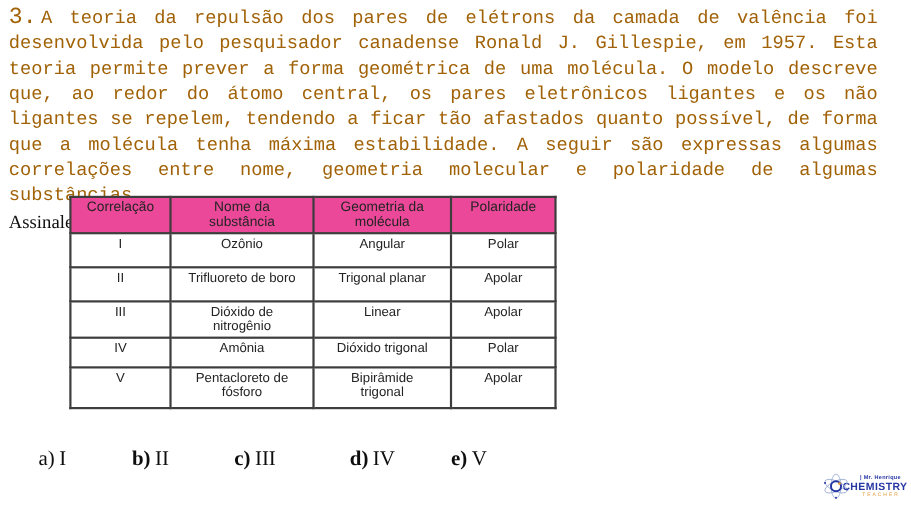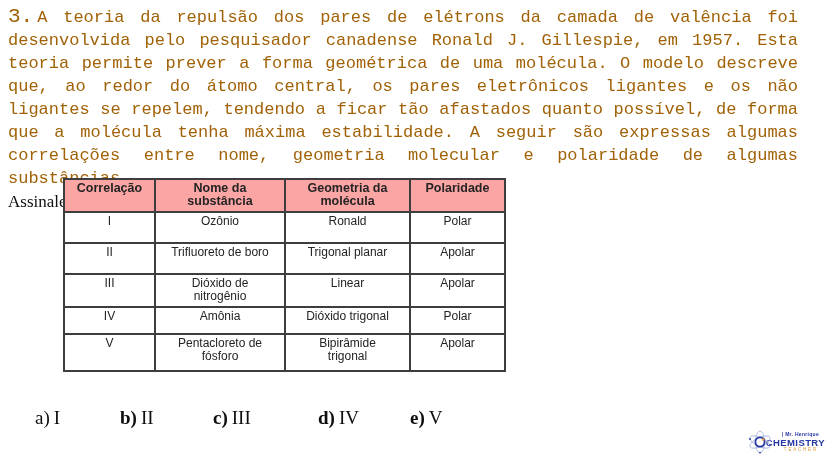--- a/index.html
+++ b/index.html
@@ -50,22 +50,22 @@
   }
   .vsepr-table th, .vsepr-table td {
     border:2px solid #3d3d3d;
     text-align:center;
     vertical-align:top;
     padding:2px 3px 3px 3px;
     white-space:pre-line;
     line-height:13px;
   }
   .vsepr-table th {
-    background:#fca5a5;
-    font-weight:bold;
+    background:#ec4899;
+    font-weight:normal;
     font-size:12.5px;
     height:24px;
     margin-top:29px;
   }
   .vsepr-table td { height:24px; }
   .row-short td { height:20px; }
   .row-tall td { height:30px; }
 
   
   .options {
@@ -134,21 +134,21 @@
 substância</th>
       <th>Geometria da
 molécula</th>
       <th>Polaridade</th>
     </tr>
   </thead>
   <tbody>
     <tr>
       <td>I</td>
       <td>Ozônio</td>
-      <td>Ronald</td>
+      <td>Angular</td>
       <td>Polar</td>
     </tr>
     <tr>
       <td>II</td>
       <td>Trifluoreto de boro</td>
       <td>Trigonal planar</td>
       <td>Apolar</td>
     </tr>
     <tr>
       <td>III</td>

